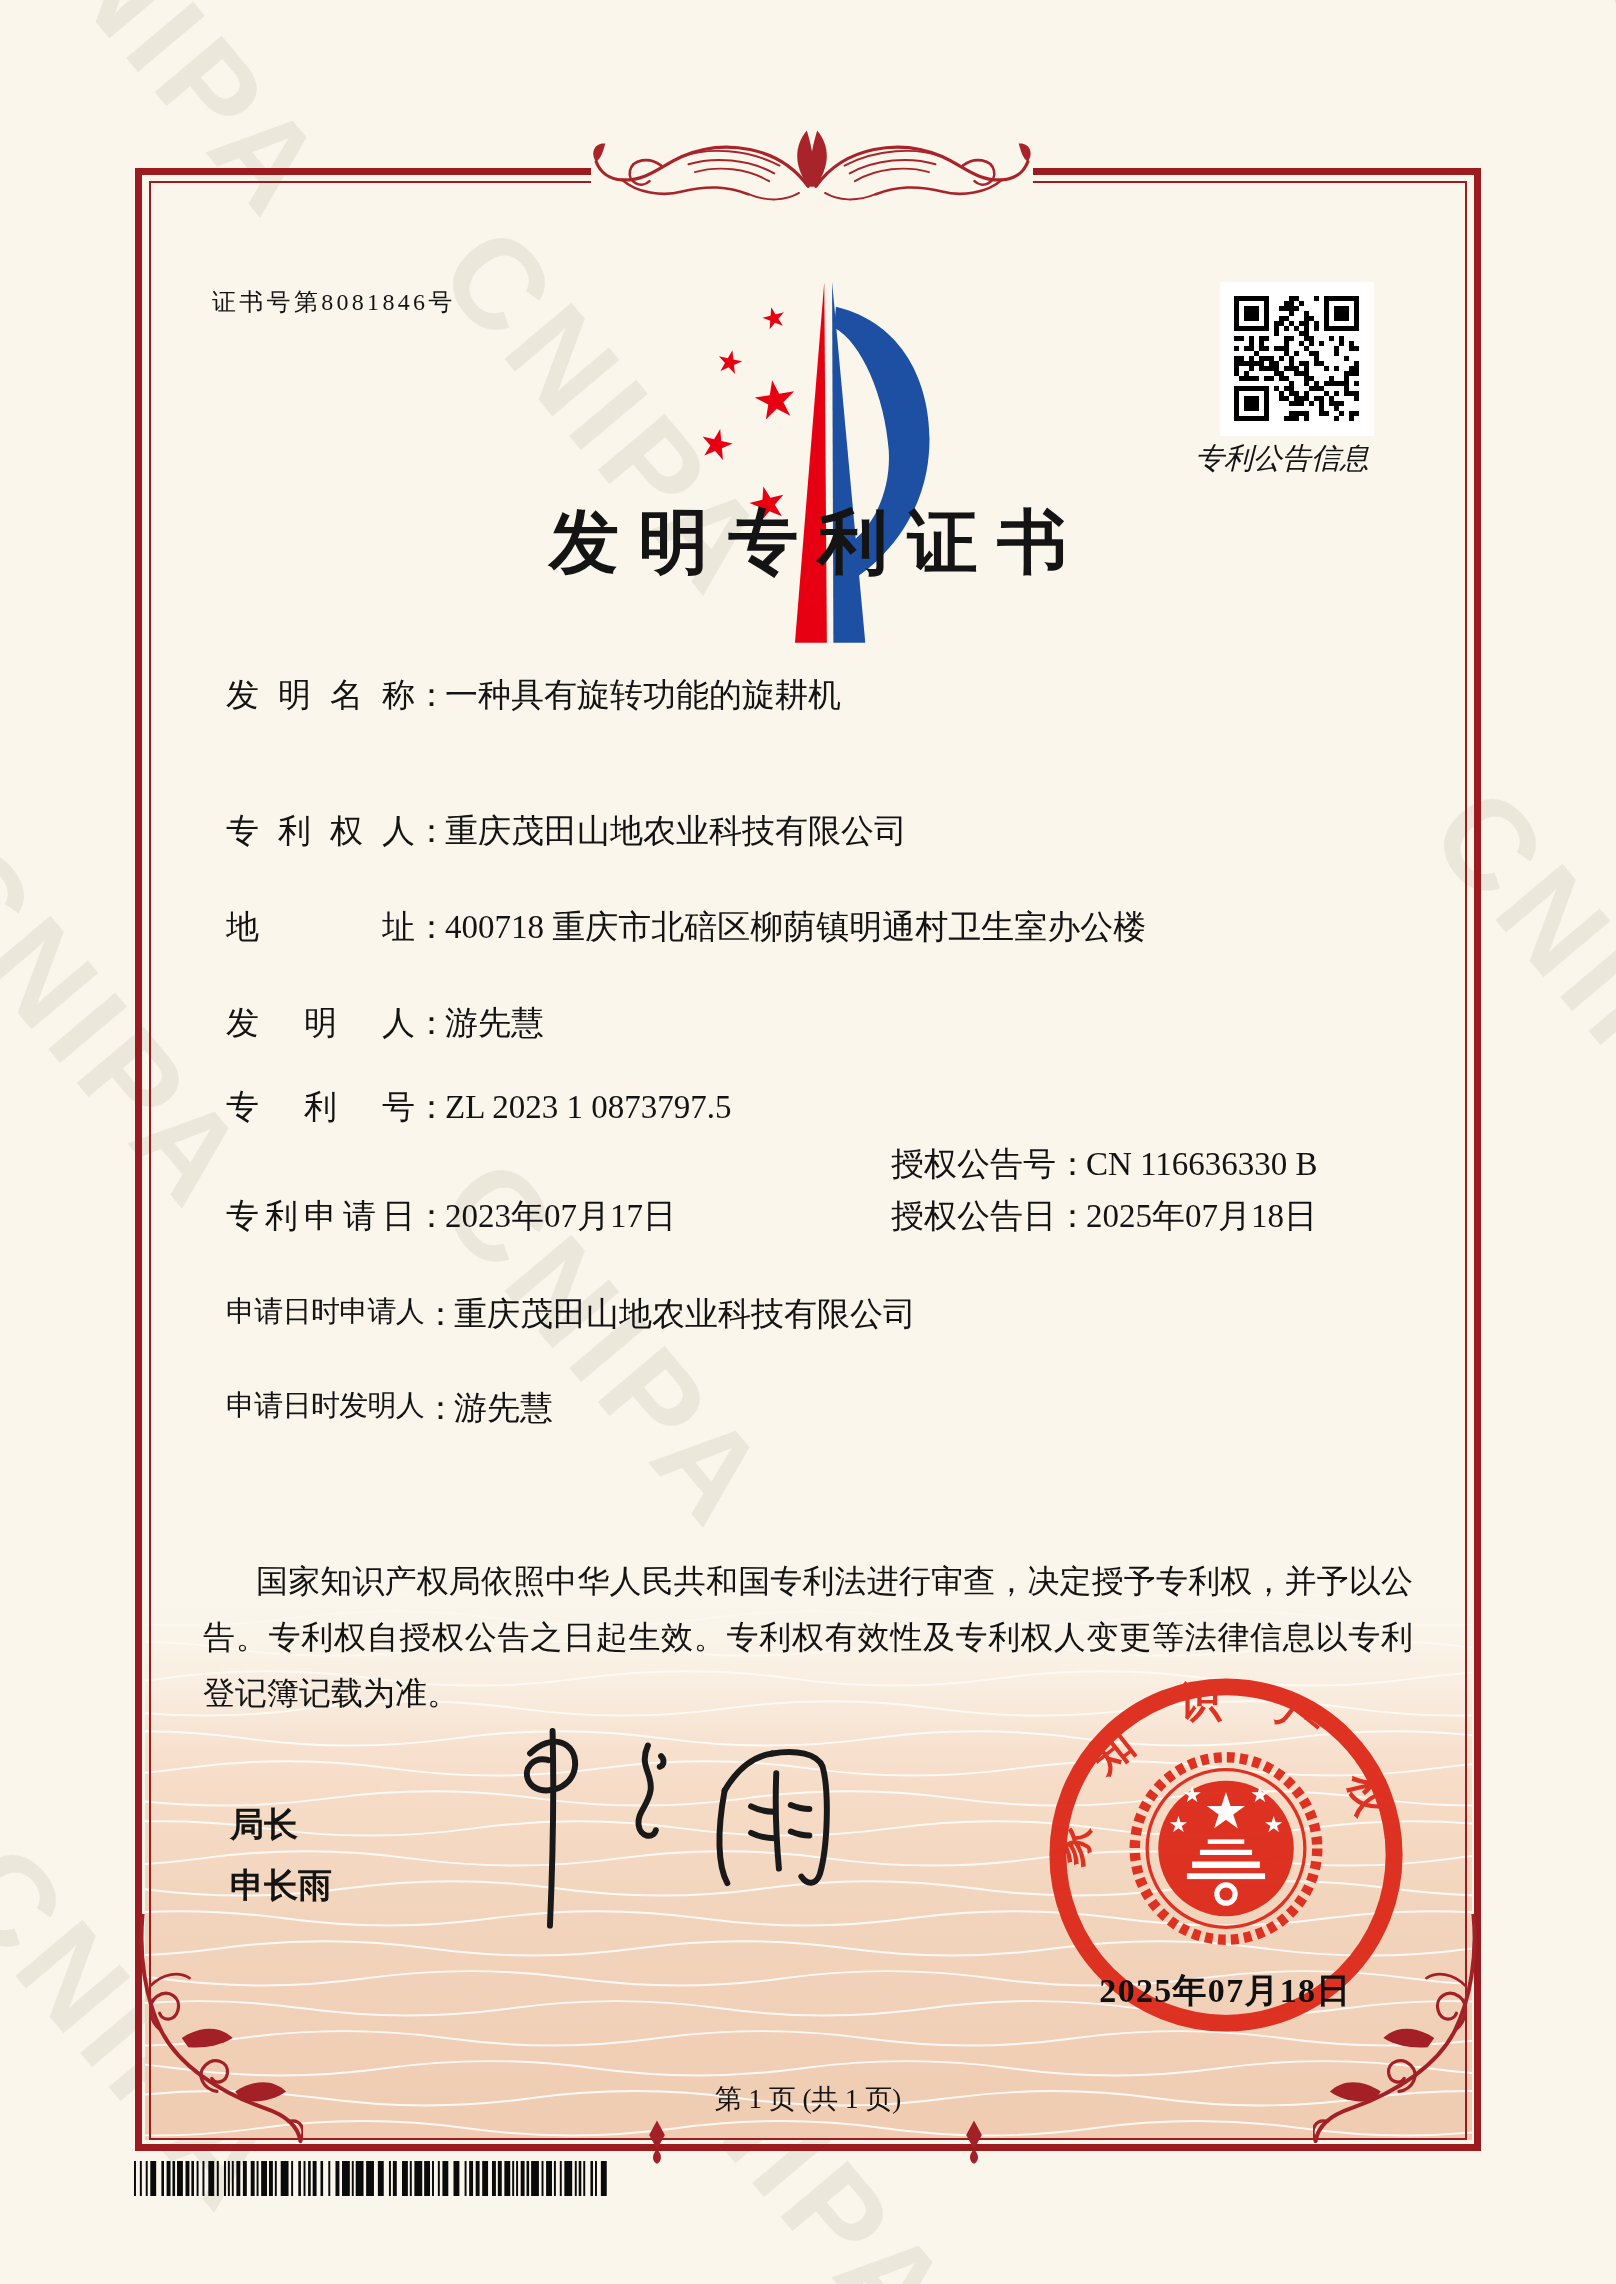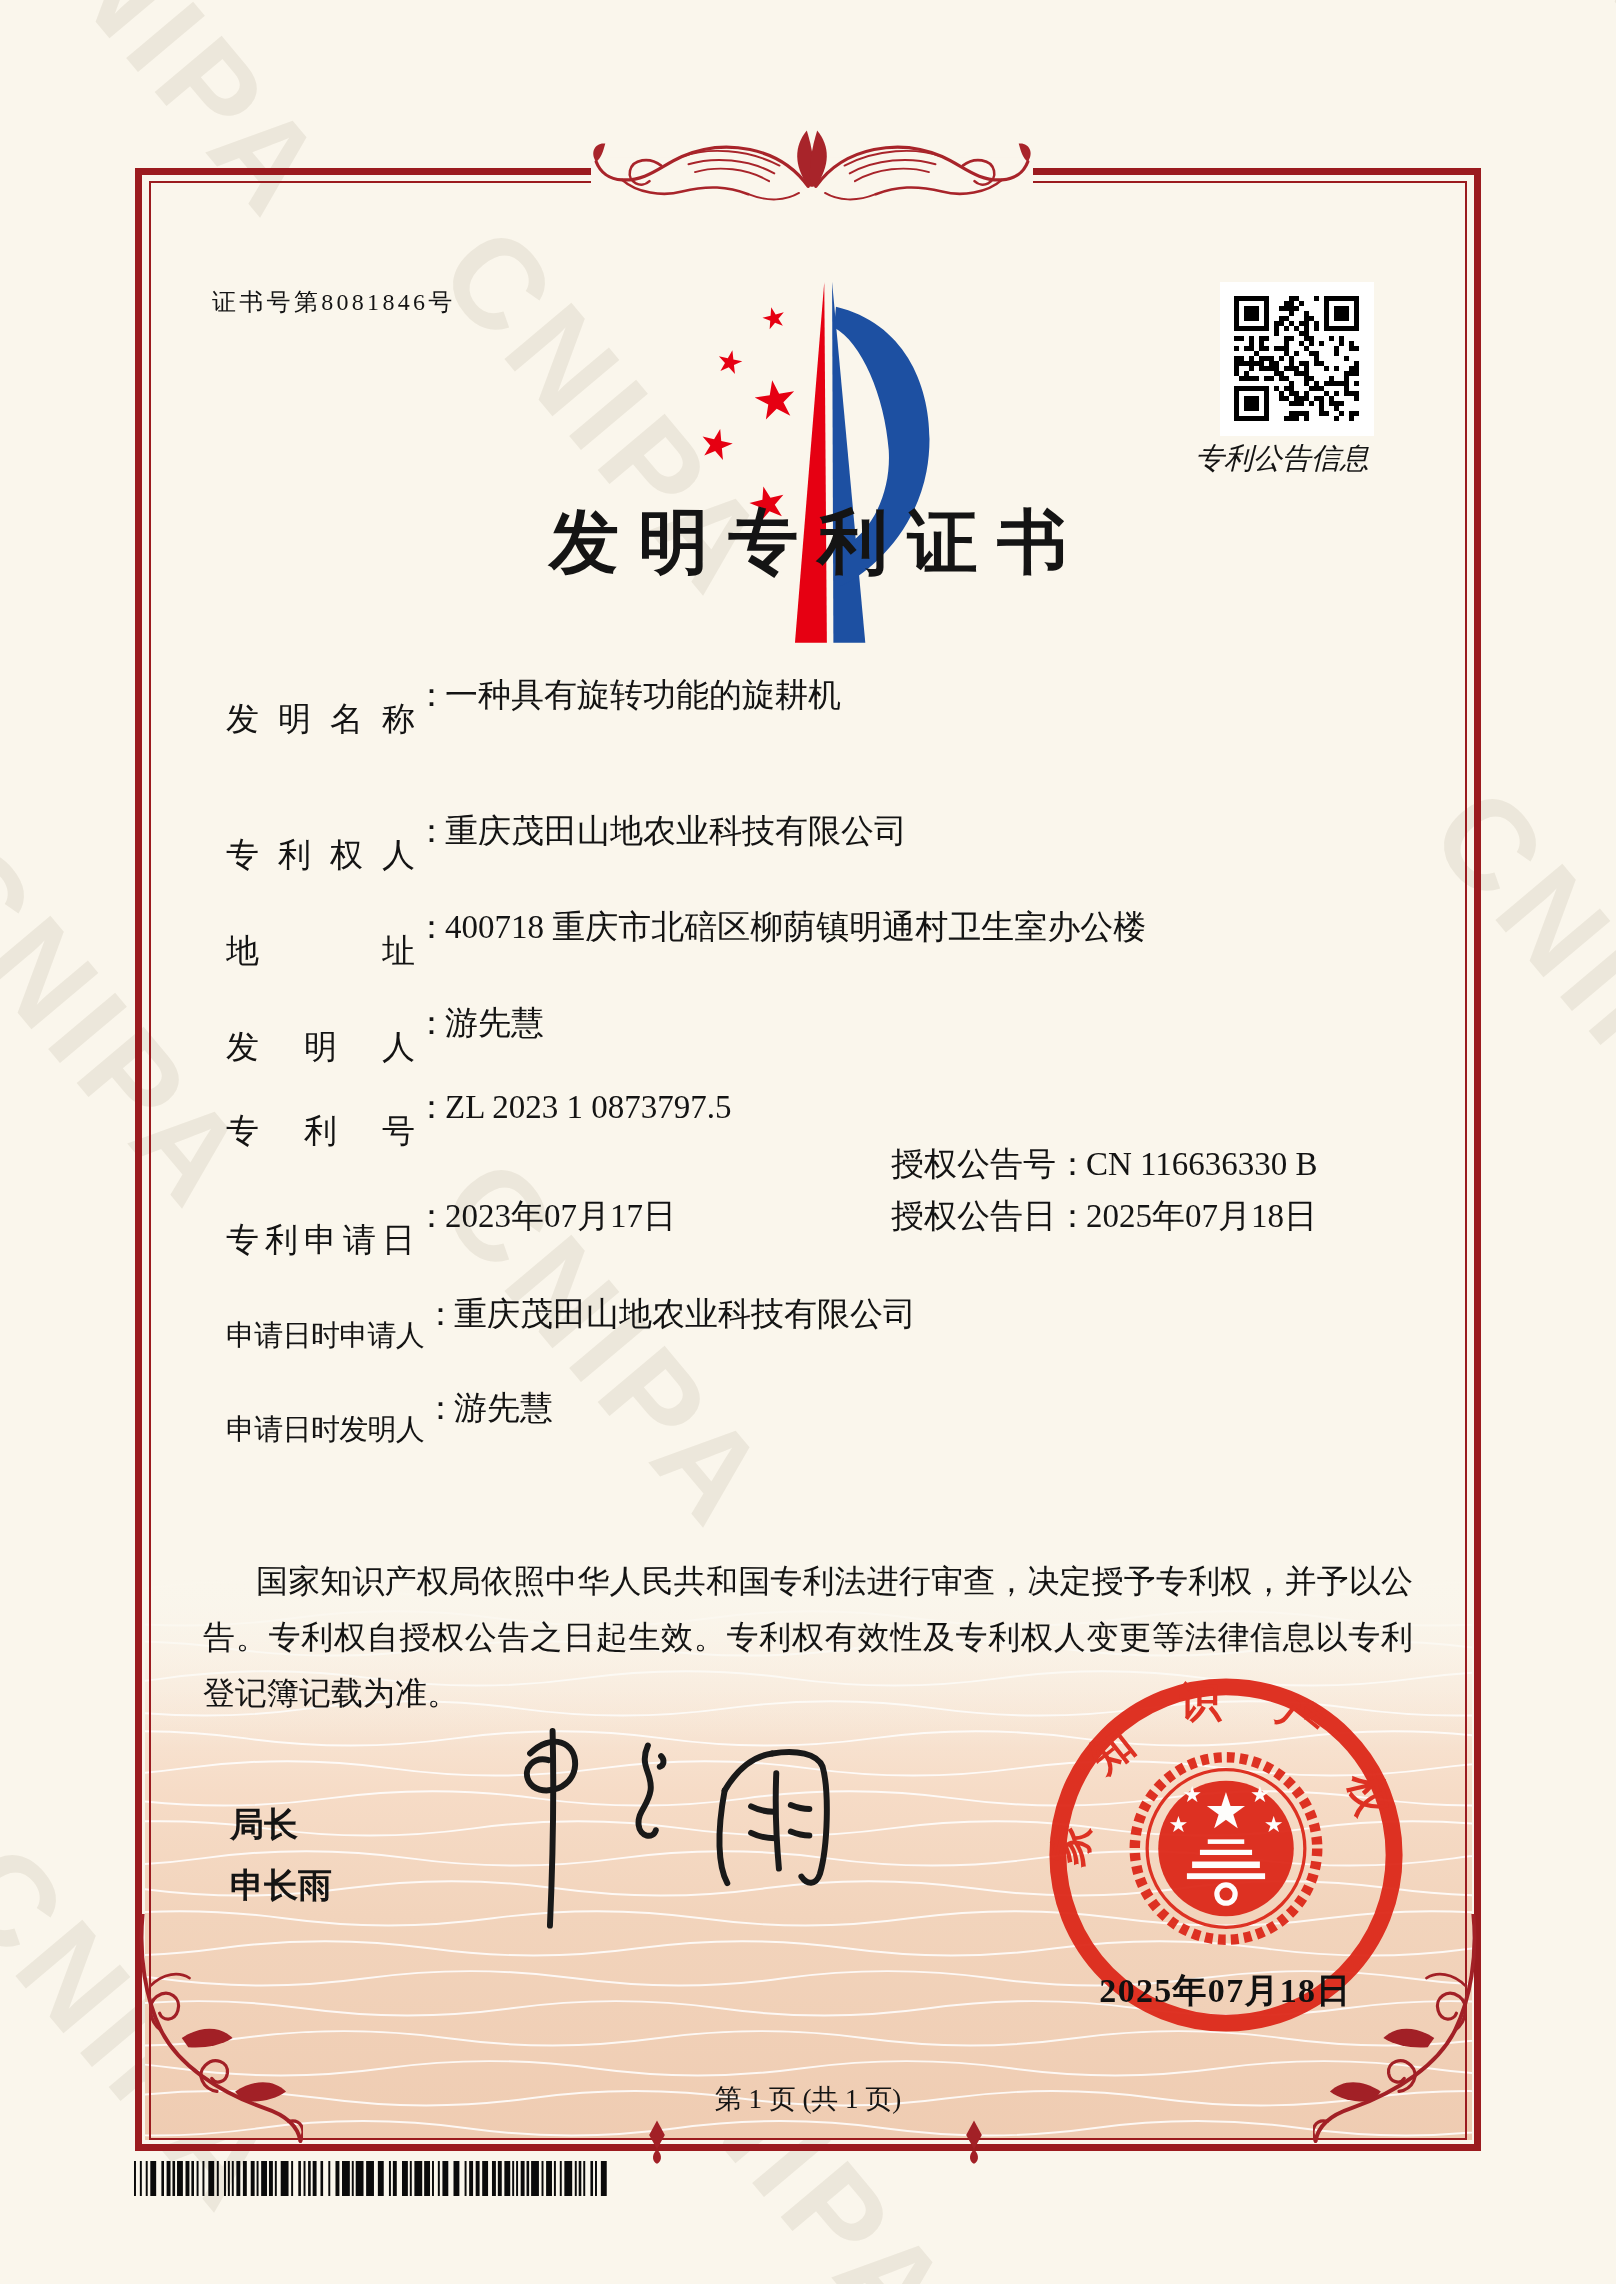--- a/index.html
+++ b/index.html
@@ -47,21 +47,21 @@
   
   #certno{left:212px;top:286px;font-size:24px;letter-spacing:3.3px;z-index:4;}
   #logo{left:696px;top:279px;width:237px;height:385px;z-index:4;}
   #qrbox{left:1220px;top:282px;width:154px;height:154px;background:#fff;z-index:4;}
   #qrbox svg{position:absolute;left:14.3px;top:14.3px;}
   #qrcaption{left:1195px;top:439px;width:203px;text-align:left;font-size:29px;z-index:4;font-style:italic;}
   #title{left:0;right:0;top:484px;text-align:center;font-size:70px;font-weight:700;
          letter-spacing:19.6px;padding-left:19.6px;z-index:4;margin-top:12px;}
   
   .row{position:absolute;left:226px;font-size:33px;white-space:nowrap;z-index:4;}
-  .row .lbl{display:inline-block;width:189px;text-align:justify;text-align-last:justify;vertical-align:top;margin-top:24px;}
+  .row .lbl{display:inline-block;width:189px;text-align:justify;text-align-last:justify;vertical-align:top;}
   .row .colon{display:inline-block;width:30px;}
   .row2{position:absolute;left:891px;font-size:33px;white-space:nowrap;z-index:4;}
   .row2 .colon{display:inline-block;width:30px;}
   .row.wide .lbl{width:auto;font-size:29px;letter-spacing:-0.7px;text-align-last:auto;}
   
   #declaration{
     left:203px;top:1553px;width:1210px;font-size:32px;line-height:56px;
     text-align:justify;text-indent:53px;z-index:4;
   }
   

